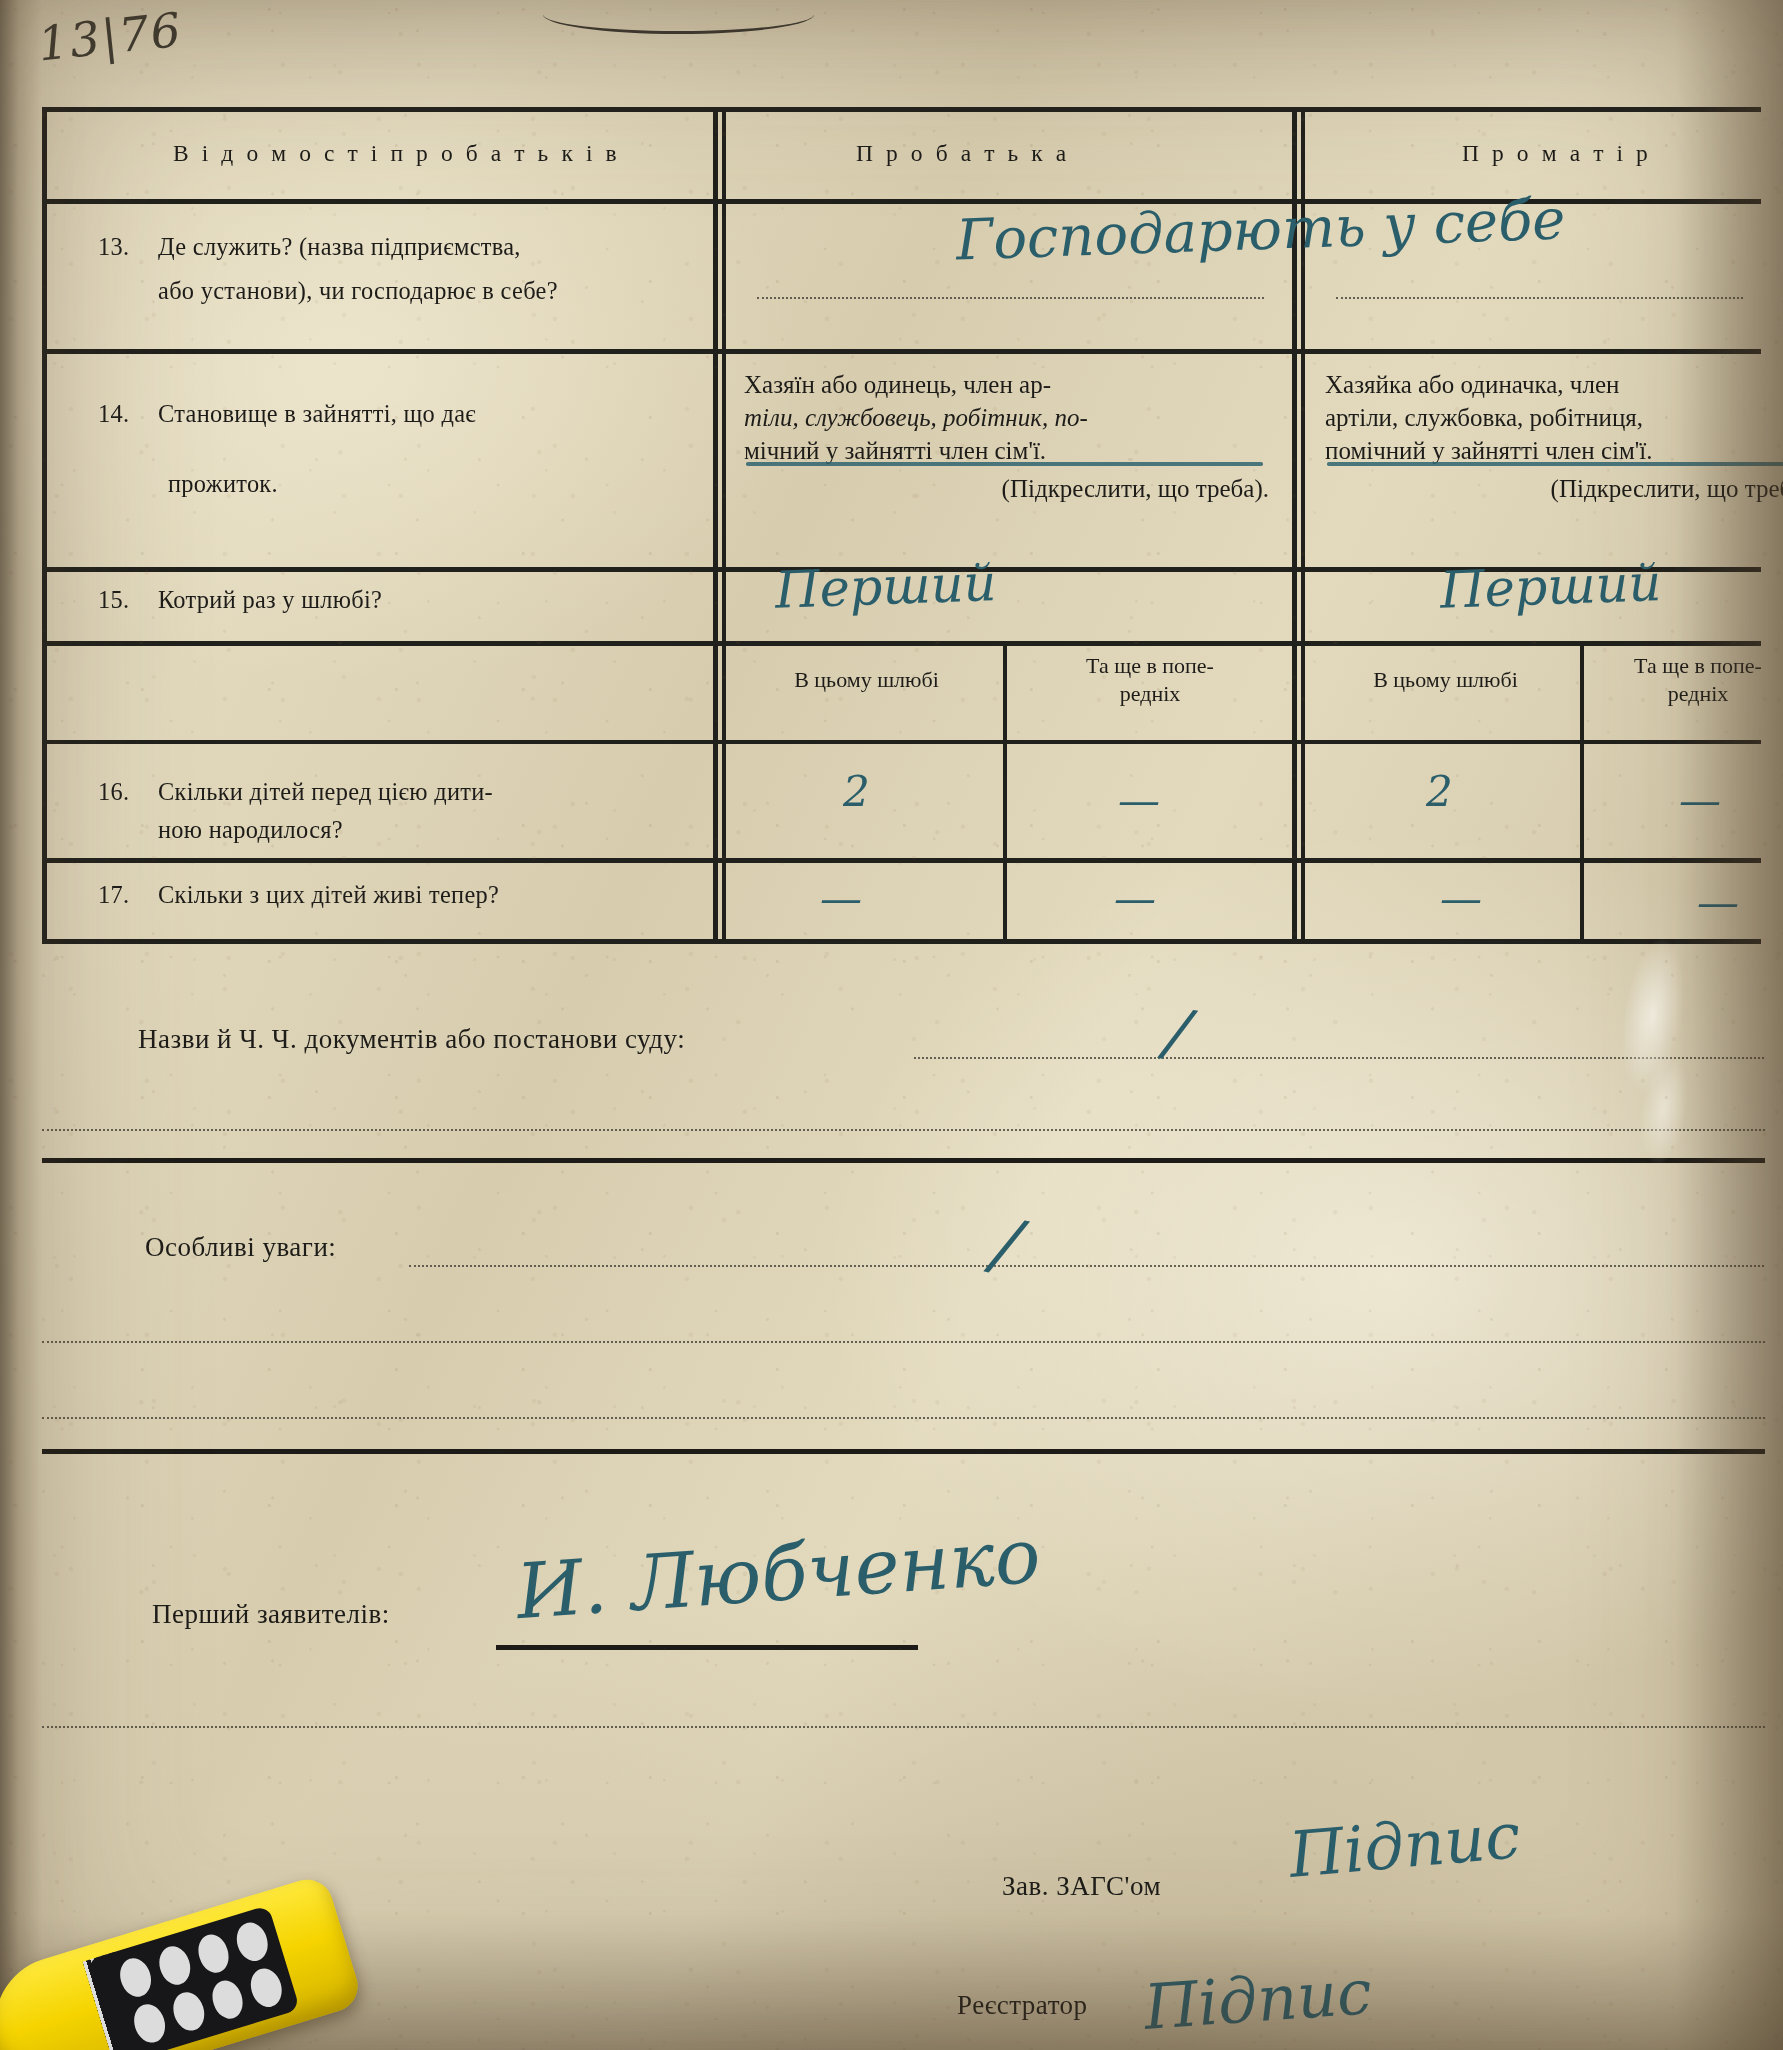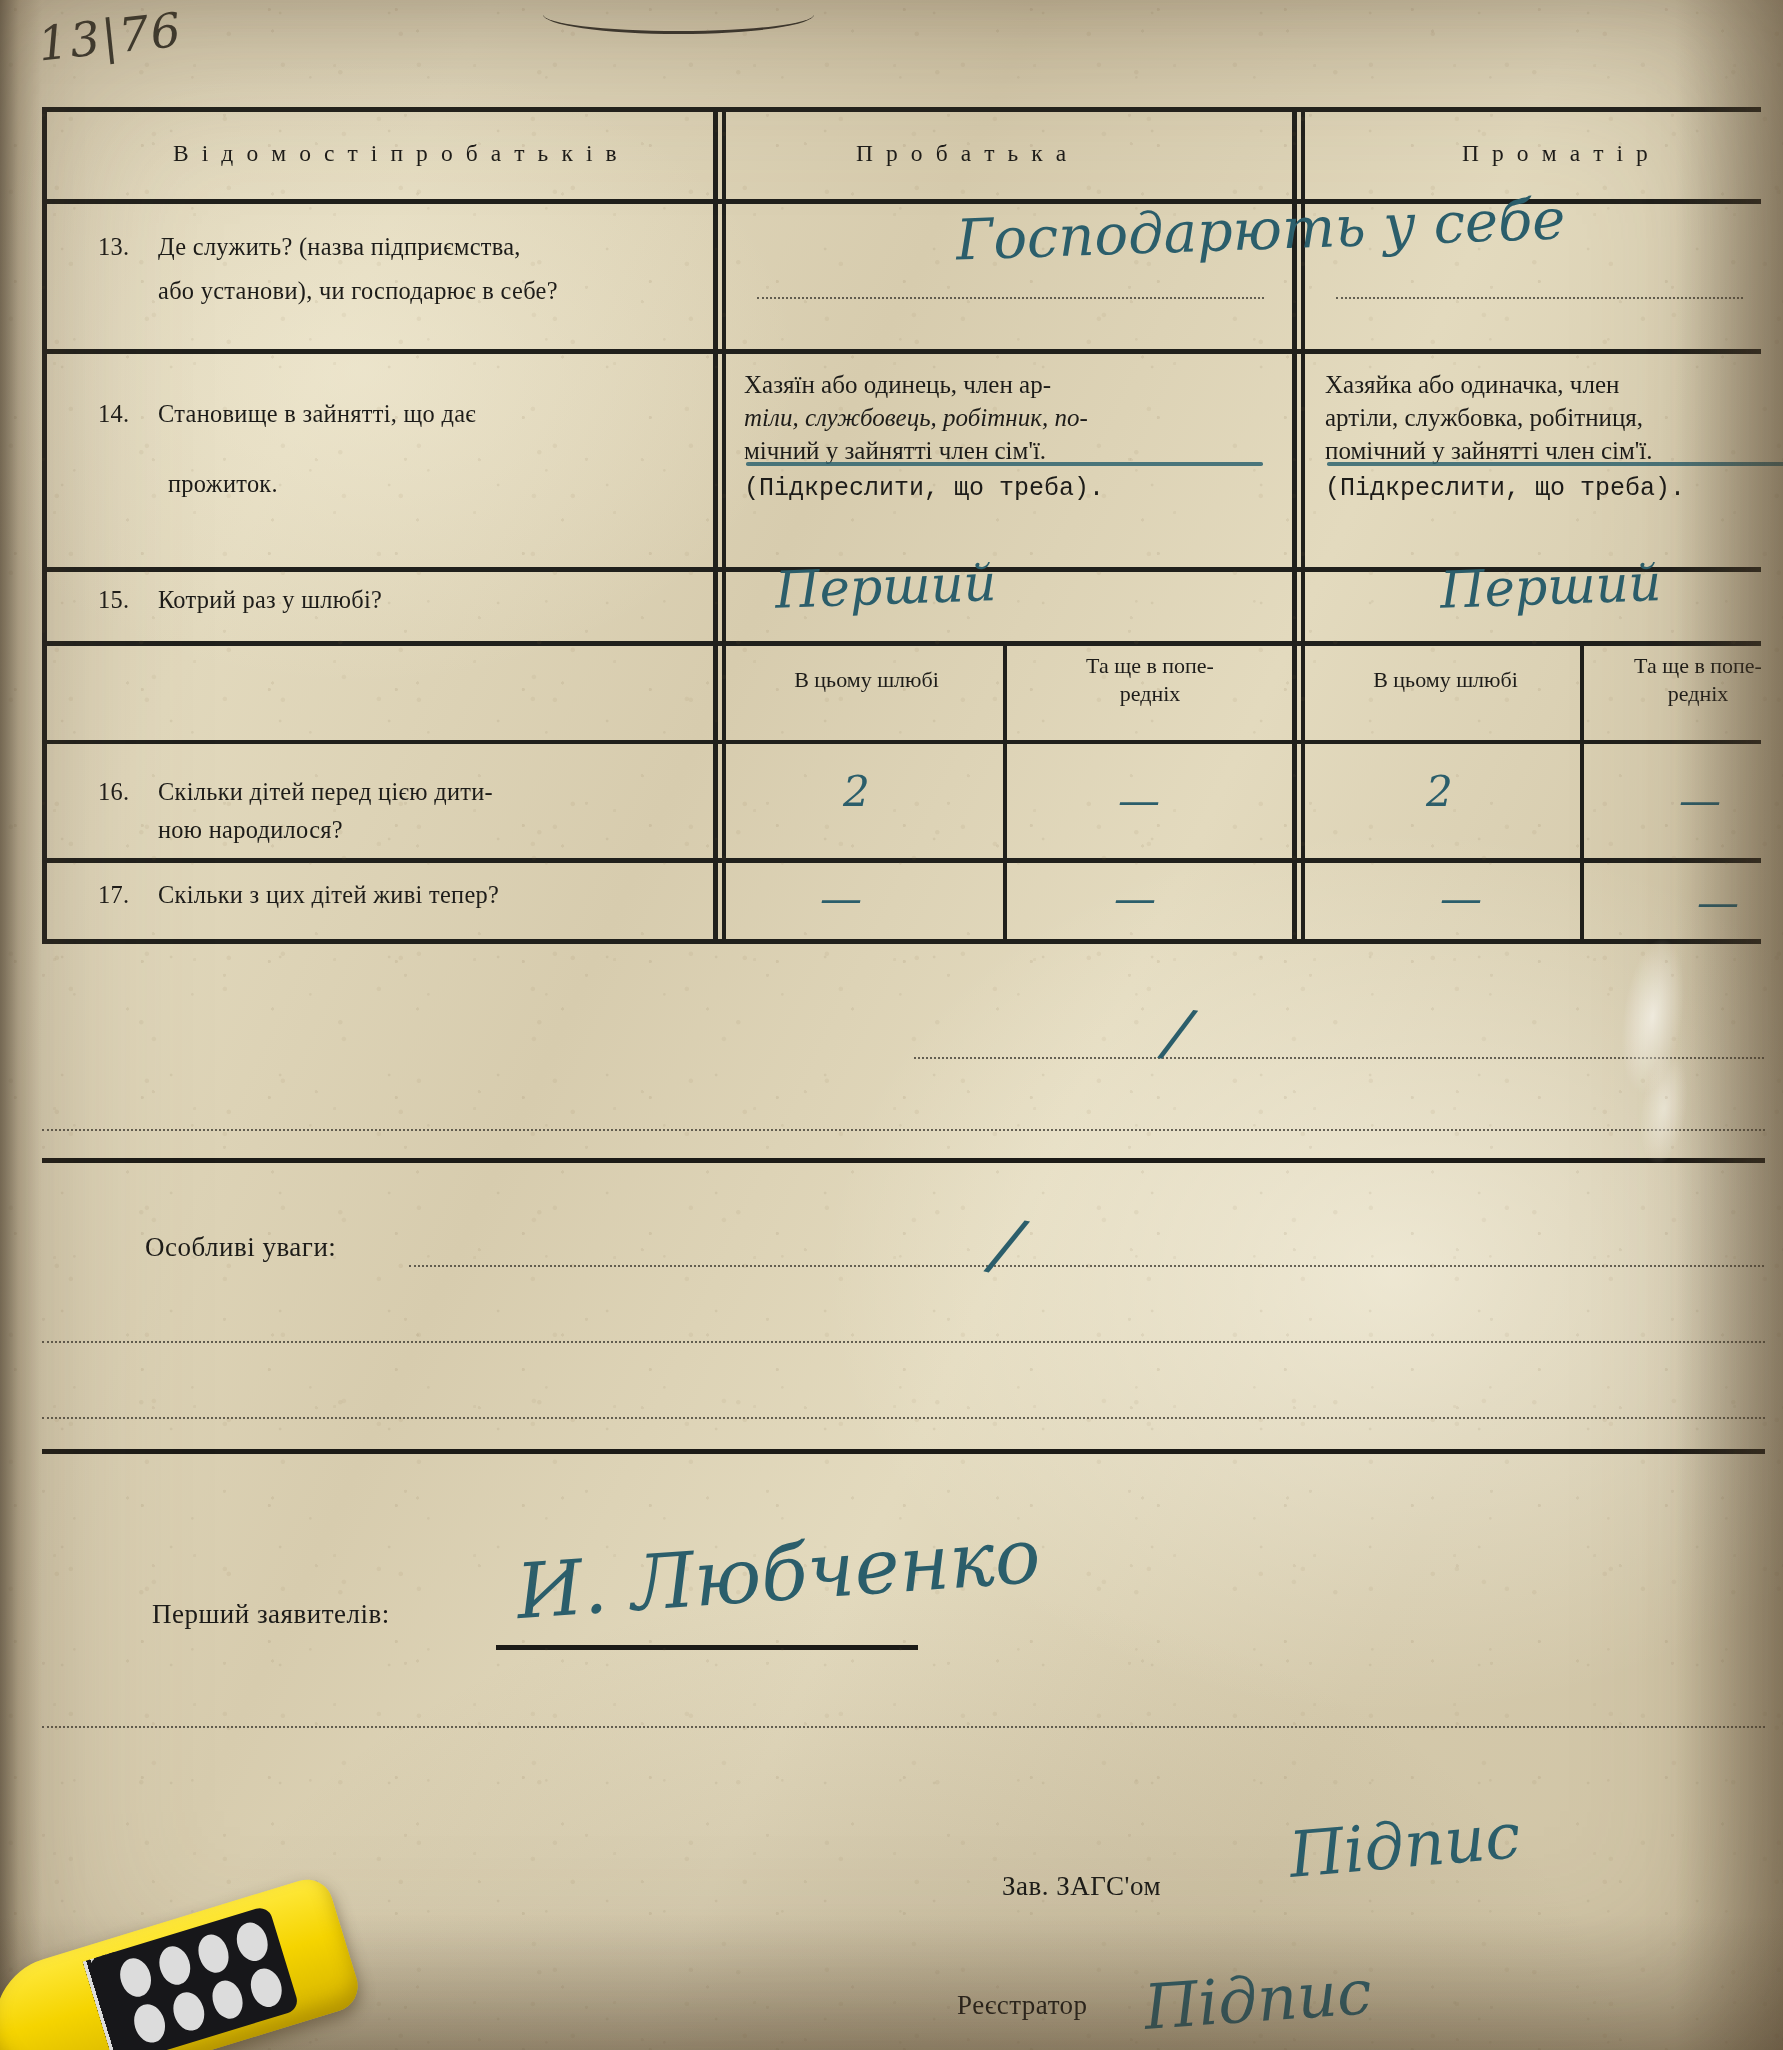--- a/index.html
+++ b/index.html
@@ -122,22 +122,21 @@
   .hdr-label {
     font-size: 23.5px;
     letter-spacing: 3.6px;
   }
   .opt-txt {
     font-size: 25px;
     line-height: 33px;
     text-align: justify;
   }
   .opt-center {
-    text-align: left;
-    font-family: Liberation Mono, monospace;
+    text-align: right;
   }
   .sub-hdr {
     font-size: 22px;
     line-height: 28px;
     text-align: center;
   }
   .dotline {
     position: absolute;
     border-bottom: 2.7px dotted #3a372f;
     opacity: 0.75;
@@ -312,20 +311,21 @@
       <div class="sig" style="left:1637px; top:669px; font-size:42px;">—</div>
 
       <div class="cell-txt q-label" style="left:56px; top:769px;">17.</div>
       <div class="cell-txt q-label" style="left:116px; top:769px;">Скільки з цих дітей живі тепер?</div>
       <div class="sig" style="left:778px; top:767px; font-size:42px;">—</div>
       <div class="sig" style="left:1072px; top:767px; font-size:42px;">—</div>
       <div class="sig" style="left:1398px; top:767px; font-size:42px;">—</div>
       <div class="sig" style="left:1655px; top:771px; font-size:42px;">—</div>
     </div>
 
+    <div class="body-label" style="left:138px; top:1024px;">Назви й Ч. Ч. документів або постанови суду:</div>
     <div class="dotline" style="left:914px; top:1057px; width:850px;"></div>
     <div class="dotline" style="left:42px; top:1129px; width:1723px;"></div>
     <div class="solidline" style="left:42px; top:1158px; width:1723px; height:5.4px;"></div>
     <div class="sig" style="left:1167px; top:995px; font-size:65px; transform:rotate(10deg);">/</div>
 
     <div class="body-label" style="left:145px; top:1232px;">Особливі уваги:</div>
     <div class="dotline" style="left:409px; top:1265px; width:1355px;"></div>
     <div class="dotline" style="left:42px; top:1341px; width:1723px;"></div>
     <div class="dotline" style="left:42px; top:1417px; width:1723px;"></div>
     <div class="solidline" style="left:42px; top:1449px; width:1723px; height:5.4px;"></div>

